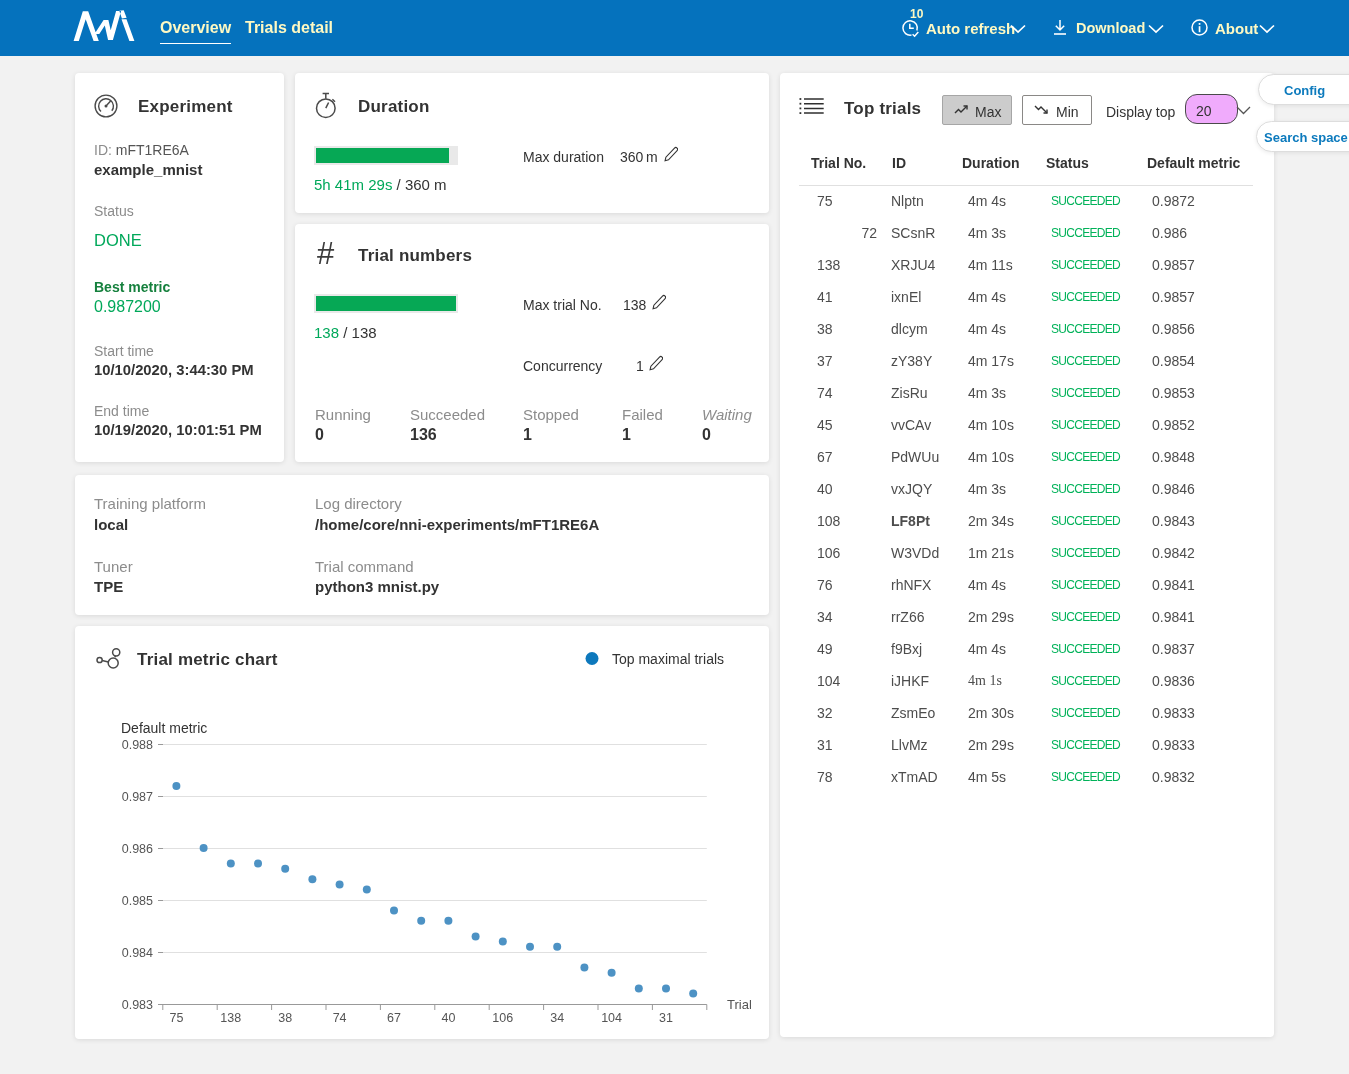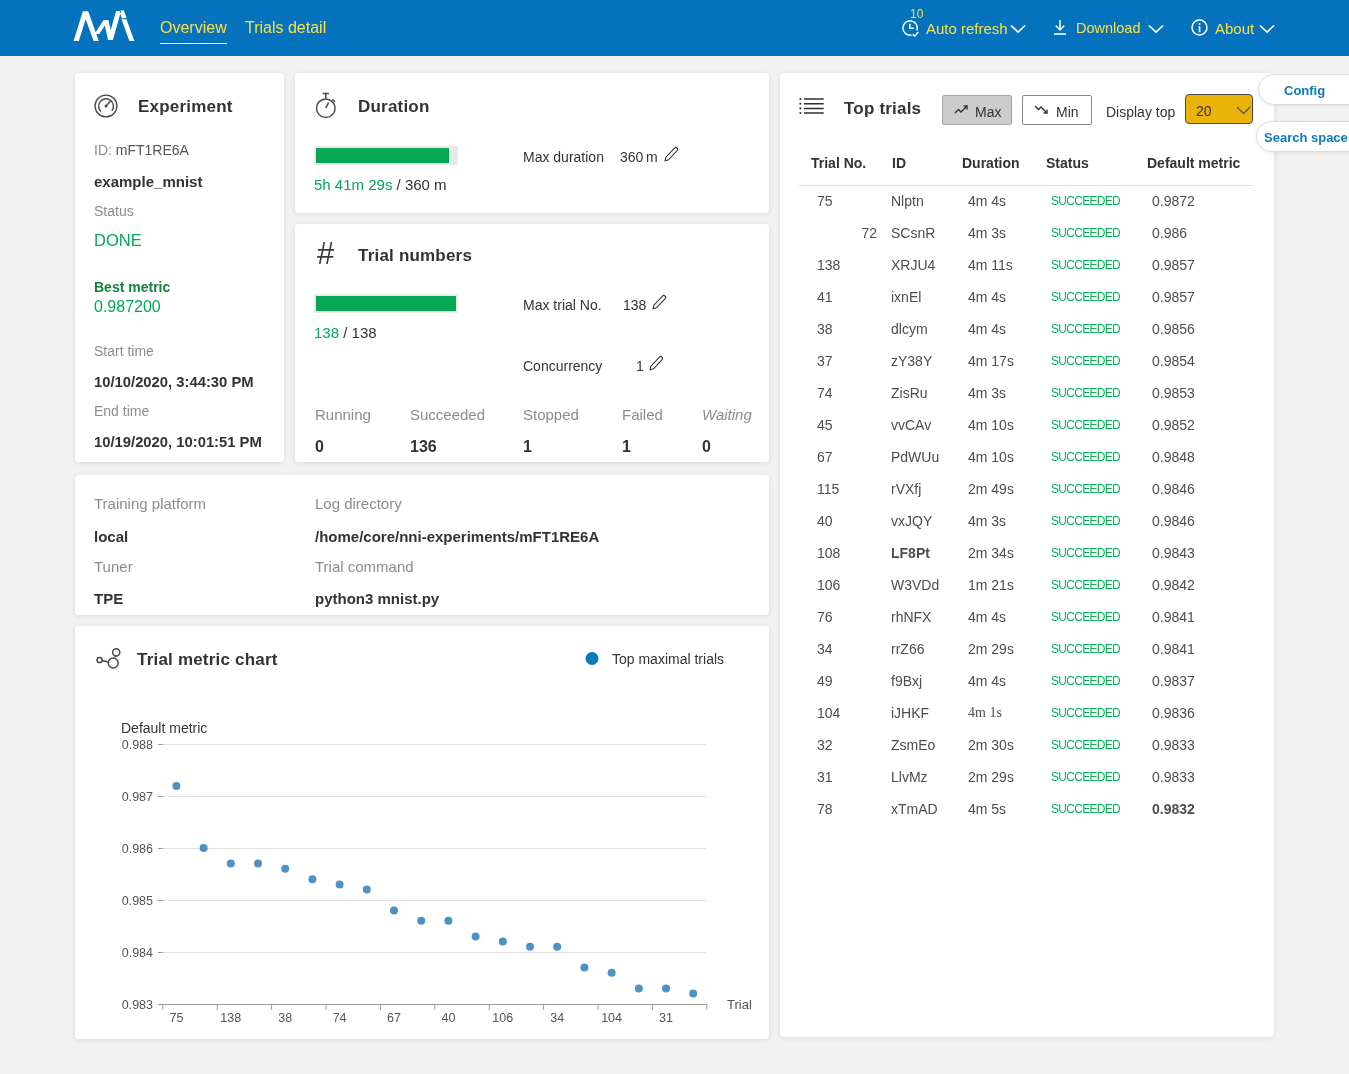--- a/index.html
+++ b/index.html
@@ -1,22 +1,22 @@
 <!DOCTYPE html>
 <html><head>
 <meta charset="utf-8">
 <style>
 * { margin:0; padding:0; box-sizing:border-box; }
 html,body { width:1349px; height:1074px; background:#f2f2f2; font-family:"Liberation Sans", sans-serif; overflow:hidden; }
 .abs { position:absolute; }
 #nav { position:absolute; left:0; top:0; width:1349px; height:56px; background:#0572bd; }
-#nav .navlink { position:absolute; color:#fde047; font-size:16px; }
+#nav .navlink { position:absolute; color:#fef9c3; font-size:16px;font-weight:bold; }
 .card { position:absolute; background:#fff; border-radius:4px; box-shadow:0 1px 5px rgba(0,0,0,0.10); }
 .lbl { position:absolute; color:#8c8c8c; font-size:14px;text-align:center; }
-.val { position:absolute; color:#333; font-weight:bold;margin-top:12px; }
+.val { position:absolute; color:#333; font-weight:bold; }
 .green { color:#00a85a; }
 .ctitle { position:absolute; font-size:17px; font-weight:bold; color:#333; letter-spacing:0.2px; }
 .bar { position:absolute; background:#e9e9e9; height:19px; width:144px; padding:2px; }
 .bar > div { background:#06a855; height:15px; }
 .editlbl { position:absolute; color:#333; font-size:14px; }
 </style>
 </head>
 <body>
 <div id="nav">
   <svg class="abs" style="left:73px;top:7px" width="62" height="41" viewBox="0 0 62 41">
@@ -227,21 +227,21 @@
     <div class="abs" style="left:32px;top:8px;font-size:14px;color:#333;">Max</div>
   </div>
   <div class="abs" style="left:242px;top:22px;width:70px;height:30px;background:#fff;border:1px solid #8a8886;border-radius:2px;">
     <svg class="abs" style="left:11px;top:9px" width="16" height="11" viewBox="0 0 16 11">
       <path d="M 1,1 L 4.5,4.5 L 7,2 L 13,8" stroke="#333" stroke-width="1.4" fill="none"></path>
       <path d="M 9.5,8 L 13,8 L 13,4.5" stroke="#333" stroke-width="1.4" fill="none"></path>
     </svg>
     <div class="abs" style="left:33px;top:8px;font-size:14px;color:#333;">Min</div>
   </div>
   <div class="abs" style="left:326px;top:31px;font-size:14px;color:#333;">Display top</div>
-  <div class="abs" style="left:405px;top:21px;width:68px;height:30px;background:#eab308;border:1px solid #4a4a4a;border-radius:4px;">
+  <div class="abs" style="left:405px;top:21px;width:53px;height:30px;background:#f0abfc;border:1px solid #4a4a4a;border-radius:12px;">
     <div class="abs" style="left:10px;top:8px;font-size:14px;color:#333;">20</div>
     <svg class="abs" style="left:50px;top:11px" width="15" height="9" viewBox="0 0 15 9">
         <path d="M 1,1 L 7.5,7.5 L 14,1" stroke="#555" stroke-width="1.3" fill="none"></path>
       </svg>
   </div>
   <table style="position:absolute;left:19px;top:74px;width:454px;border-collapse:collapse;font-size:14px;color:#4d4d4d;">
     <colgroup>
         <col style="width:78px">
         <col style="width:71px">
         <col style="width:84px">
@@ -315,27 +315,20 @@
           <td style="padding-left:19px;">0.9852</td>
         </tr>
       <tr style="height:32px;">
           <td style="padding-left:18px;">67</td>
           <td style="padding-left:14px;">PdWUu</td>
           <td style="padding-left:20px;">4m 10s</td>
           <td style="padding-left:19px;color:#00b259;font-size:12px;letter-spacing:-0.7px;">SUCCEEDED</td>
           <td style="padding-left:19px;">0.9848</td>
         </tr>
       <tr style="height:32px;">
-          <td style="padding-left:18px;">115</td>
-          <td style="padding-left:14px;">rVXfj</td>
-          <td style="padding-left:20px;">2m 49s</td>
-          <td style="padding-left:19px;color:#00b259;font-size:12px;letter-spacing:-0.7px;">SUCCEEDED</td>
-          <td style="padding-left:19px;">0.9846</td>
-        </tr>
-      <tr style="height:32px;">
           <td style="padding-left:18px;">40</td>
           <td style="padding-left:14px;">vxJQY</td>
           <td style="padding-left:20px;">4m 3s</td>
           <td style="padding-left:19px;color:#00b259;font-size:12px;letter-spacing:-0.7px;">SUCCEEDED</td>
           <td style="padding-left:19px;">0.9846</td>
         </tr>
       <tr style="height:32px;">
           <td style="padding-left:18px;">108</td>
           <td style="padding-left:14px;font-weight:bold;">LF8Pt</td>
           <td style="padding-left:20px;">2m 34s</td>
@@ -389,21 +382,21 @@
           <td style="padding-left:14px;">LlvMz</td>
           <td style="padding-left:20px;">2m 29s</td>
           <td style="padding-left:19px;color:#00b259;font-size:12px;letter-spacing:-0.7px;">SUCCEEDED</td>
           <td style="padding-left:19px;">0.9833</td>
         </tr>
       <tr style="height:32px;">
           <td style="padding-left:18px;">78</td>
           <td style="padding-left:14px;">xTmAD</td>
           <td style="padding-left:20px;">4m 5s</td>
           <td style="padding-left:19px;color:#00b259;font-size:12px;letter-spacing:-0.7px;">SUCCEEDED</td>
-          <td style="padding-left:19px;font-weight:bold;">0.9832</td>
+          <td style="padding-left:19px;">0.9832</td>
         </tr>
     </tbody>
   </table>
 </div>
 
 <div class="abs" style="left:1258px;top:74px;width:110px;height:31px;background:#fff;border:1px solid #ddd;border-radius:16px;box-shadow:0 1px 4px rgba(0,0,0,0.08);">
   <div class="abs" style="left:25px;top:8px;font-size:13px;font-weight:bold;color:#0c7abd;">Config</div>
 </div>
 <div class="abs" style="left:1256px;top:121px;width:112px;height:31px;background:#fff;border:1px solid #ddd;border-radius:16px;box-shadow:0 1px 4px rgba(0,0,0,0.08);">
   <div class="abs" style="left:7px;top:8px;font-size:13px;font-weight:bold;color:#0c7abd;">Search space</div>

